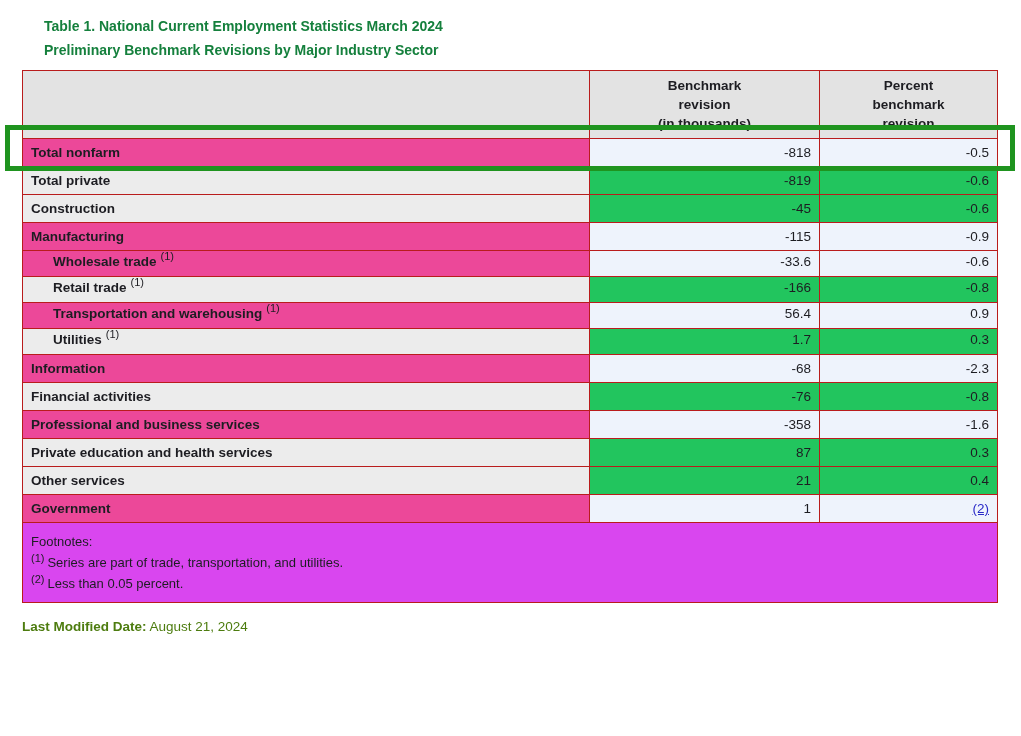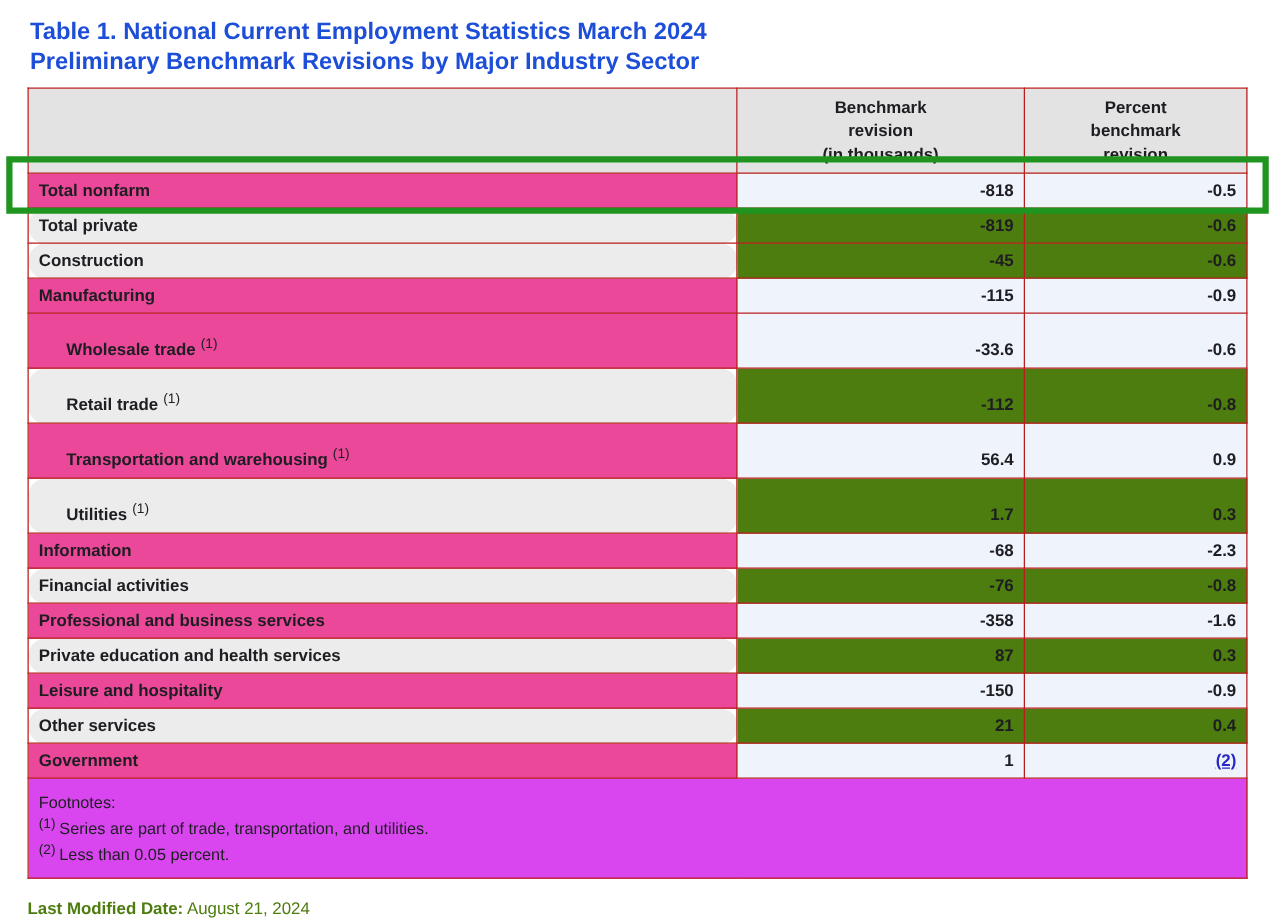--- a/index.html
+++ b/index.html
@@ -5,48 +5,48 @@
   html, body { margin: 0; padding: 0; background: #ffffff; }
   body {
     width: 1021px; height: 736px; overflow: hidden;
     font-family: "Liberation Sans", "DejaVu Sans", sans-serif;
     color: #1d1d22;
   }
   .page { padding: 12px 0 0 22px; }
 
   .title { margin: 2px 0 8px 2px; }
   .title div {
-    font-size: 19px; font-weight: bold; color: #1d4ed8; line-height: 24px;
+    font-size: 14px; font-weight: bold; color: #15803d; line-height: 24px; margin-left: 20px;
   }
 
   .table-wrap { position: relative; width: 975px; margin-top: 8px; }
 
   table {
     border-collapse: collapse; table-layout: fixed; width: 975px;
     color: #1d1d22;
   }
   col.c1 { width: 567px; } col.c2 { width: 230px; } col.c3 { width: 178px; }
   th, td { border: 1px solid #b91c1c; }
 
   thead th {
     background: #e3e3e3; font-size: 13.5px; font-weight: bold;
     text-align: center; vertical-align: middle;
     padding: 5px 6px; line-height: 19px; white-space: pre-line;
   }
 
-  tbody td { font-size: 13.5px; padding: 5px 8px; line-height: 17px; vertical-align: middle; font-weight: bold; }
+  tbody td { font-size: 13.5px; padding: 5px 8px; line-height: 17px; vertical-align: middle; }
   td.lbl { font-weight: bold; text-align: left; }
   td.val { text-align: right; }
 
   tr.blue td.lbl { background: #ec4899; }
   tr.blue td.val { background: #eef3fc; }
-  tr.gray td.lbl { background: #ececec; border-radius: 13px; }
-  tr.gray td.val { background: #4d7c0f; }
+  tr.gray td.lbl { background: #ececec; }
+  tr.gray td.val { background: #22c55e; }
 
-  tr.indent td { padding-top: 20px; padding-bottom: 6px; }
+  tr.indent td { padding-top: 2px; padding-bottom: 6px; }
   tr.indent td.lbl { padding-left: 30px; }
 
   sup.fn-sup {
     font-weight: normal; font-size: 11px; line-height: 0;
     margin-left: 4px; position: relative; top: -1px;
   }
 
   a.fn-link { color: #2929c8; text-decoration: underline; cursor: pointer; }
 
   td.footnotes {
@@ -115,21 +115,21 @@
             <td class="val">-115</td>
             <td class="val">-0.9</td>
           </tr>
           <tr class="blue indent">
             <td class="lbl"><span>Wholesale trade</span><sup class="fn-sup">(1)</sup></td>
             <td class="val">-33.6</td>
             <td class="val">-0.6</td>
           </tr>
           <tr class="gray indent">
             <td class="lbl"><span>Retail trade</span><sup class="fn-sup">(1)</sup></td>
-            <td class="val">-112</td>
+            <td class="val">-166</td>
             <td class="val">-0.8</td>
           </tr>
           <tr class="blue indent">
             <td class="lbl"><span>Transportation and warehousing</span><sup class="fn-sup">(1)</sup></td>
             <td class="val">56.4</td>
             <td class="val">0.9</td>
           </tr>
           <tr class="gray indent">
             <td class="lbl"><span>Utilities</span><sup class="fn-sup">(1)</sup></td>
             <td class="val">1.7</td>
@@ -148,25 +148,20 @@
           <tr class="blue">
             <td class="lbl"><span>Professional and business services</span></td>
             <td class="val">-358</td>
             <td class="val">-1.6</td>
           </tr>
           <tr class="gray">
             <td class="lbl"><span>Private education and health services</span></td>
             <td class="val">87</td>
             <td class="val">0.3</td>
           </tr>
-          <tr class="blue">
-            <td class="lbl"><span>Leisure and hospitality</span></td>
-            <td class="val">-150</td>
-            <td class="val">-0.9</td>
-          </tr>
           <tr class="gray">
             <td class="lbl"><span>Other services</span></td>
             <td class="val">21</td>
             <td class="val">0.4</td>
           </tr>
           <tr class="blue">
             <td class="lbl"><span>Government</span></td>
             <td class="val">1</td>
             <td class="val"><a class="fn-link">(2)</a></td>
           </tr>

